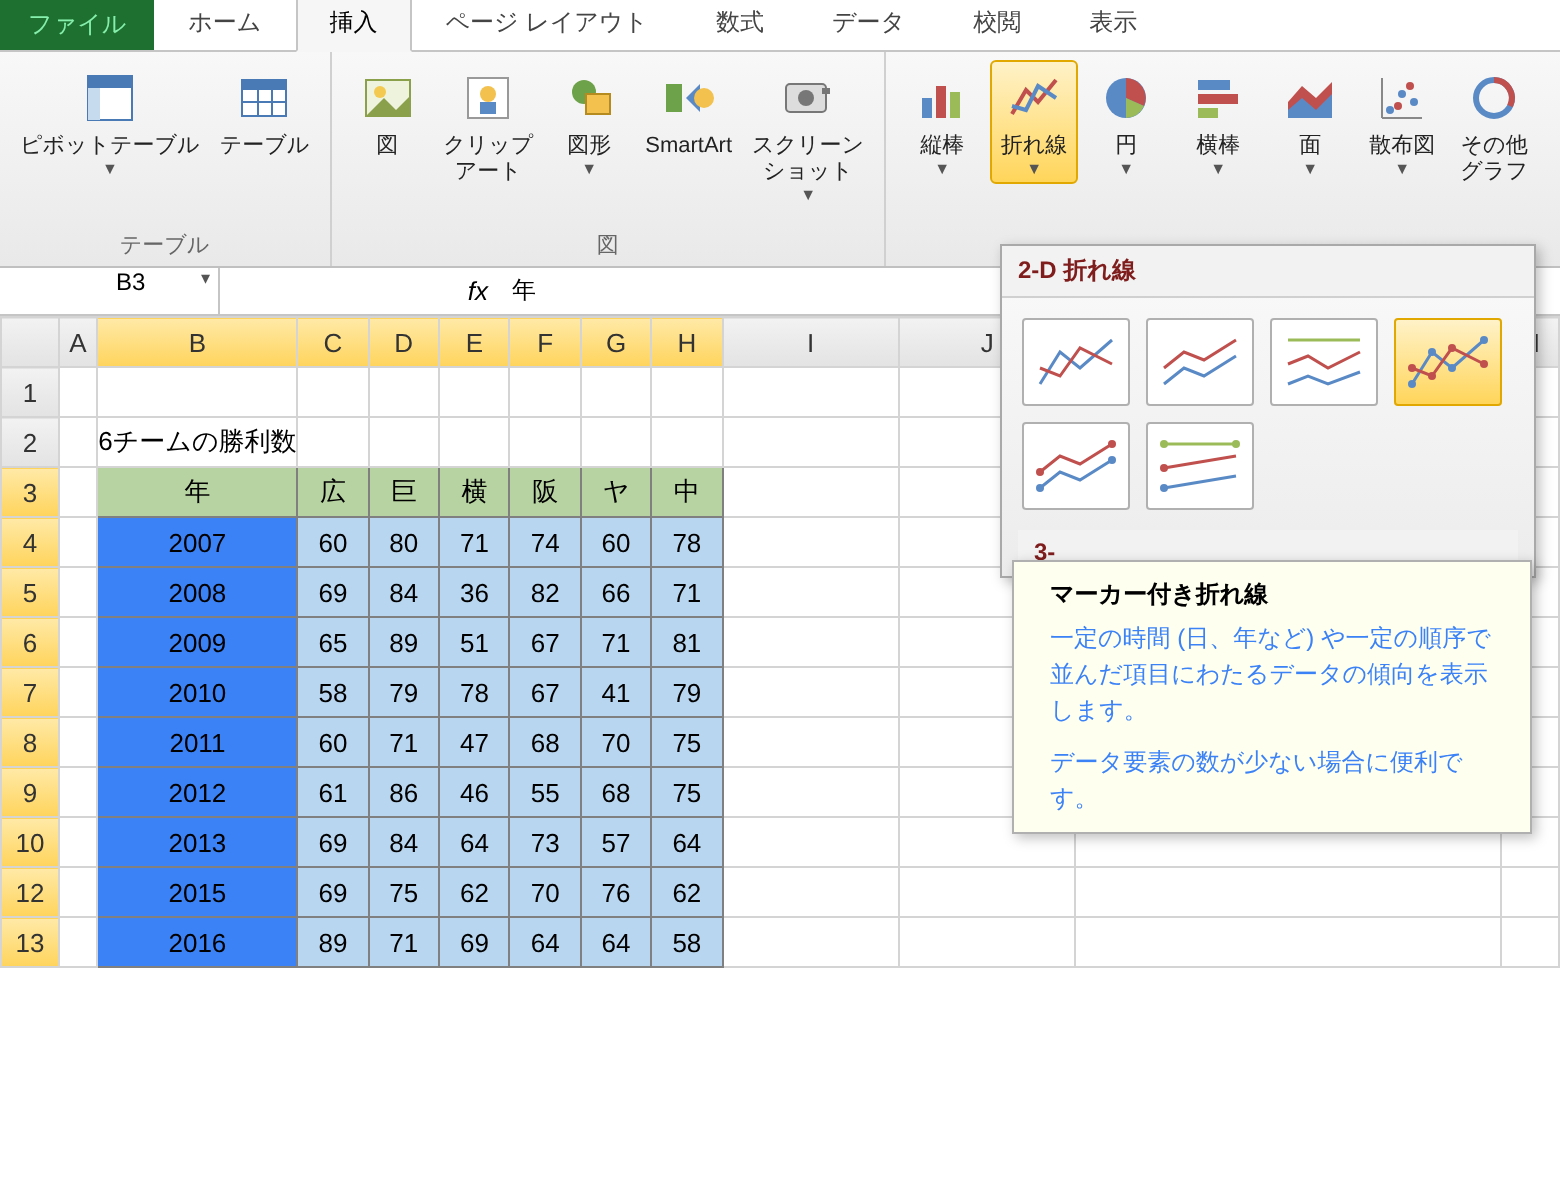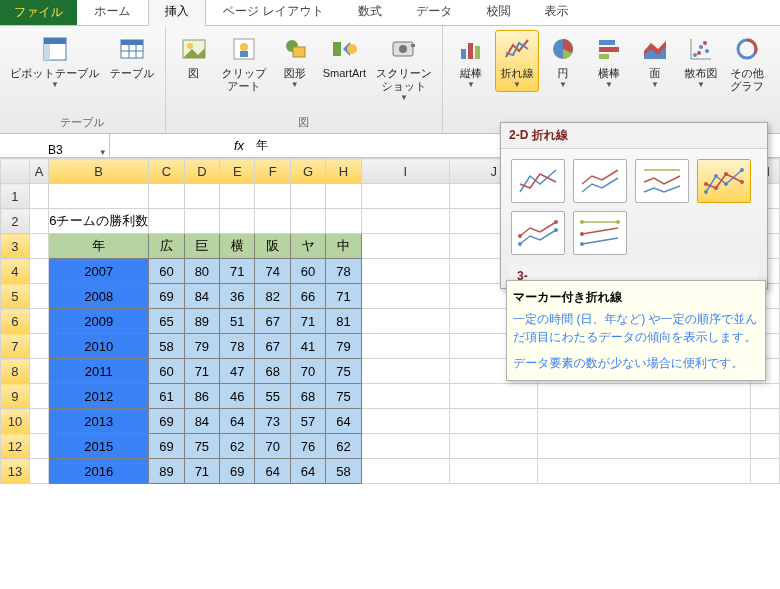--- a/index.html
+++ b/index.html
@@ -1,37 +1,37 @@
 <!DOCTYPE html>
 <html><head>
 <meta charset="utf-8">
 <style>
 * { box-sizing: border-box; margin: 0; padding: 0; font-family: "Meiryo UI", "MS PGothic", sans-serif; }
 body { background: #fff; width: 780px; height: 589px; overflow: hidden; position: relative; }
 
 
 .tabs { display: flex; height: 26px; background: #fff; border-bottom: 1px solid #c5c5c5; font-size: 12px; align-items: flex-end; }
-.tab-file { background: #1e7030; color: #fde047; padding: 5px 14px; height: 26px; display: flex; align-items: center; }
+.tab-file { background: #1e7030; color: #86efac; padding: 5px 14px; height: 26px; display: flex; align-items: center; }
 .tab { padding: 5px 16px; color: #444; cursor: pointer; border: 1px solid transparent; border-bottom: none; }
 .tab.active { background: #f6f6f6; border: 1px solid #c5c5c5; border-bottom: 1px solid #f6f6f6; margin-bottom: -1px; color: #000; }
 
 
 .ribbon { background: linear-gradient(#f8f8f8,#e9e9e9); height: 108px; display: flex; border-bottom: 1px solid #c0c0c0; }
 .rgroup { border-right: 1px solid #d0d0d0; padding: 4px 6px 0 6px; display: flex; flex-direction: column; align-items: center; }
 .rgroup-row { display: flex; gap: 2px; align-items: flex-start; flex: 1; }
 .rbtn { display: flex; flex-direction: column; align-items: center; justify-content: flex-start; min-width: 44px; padding: 2px 3px; border: 1px solid transparent; border-radius: 3px; cursor: pointer; }
 .rbtn.hot { background: linear-gradient(#fff2c8,#ffd55a); border: 1px solid #e0a800; }
 .rbtn .ico { width: 32px; height: 32px; display: flex; align-items: center; justify-content: center; }
 .rbtn .lbl { font-size: 11px; text-align: center; line-height: 13px; margin-top: 2px; color: #222; }
 .rbtn .drop { font-size: 8px; color: #555; }
 .group-label { font-size: 11px; color: #666; text-align: center; padding: 2px 0 3px; }
 
 
 .fbar { height: 24px; border-bottom: 1px solid #c5c5c5; display: flex; align-items: center; font-size: 12px; }
-.namebox { width: 110px; border-right: 1px solid #c5c5c5; height: 100%; display: flex; align-items: flex-end; padding: 0 8px; position: relative; }
+.namebox { width: 110px; border-right: 1px solid #c5c5c5; height: 100%; display: flex; align-items: flex-start; padding: 0 18px; position: relative; }
 .namebox::after { content: "▾"; position: absolute; right: 4px; font-size: 9px; color: #555; }
 .fxlabel { width: 140px; display: flex; justify-content: flex-end; align-items: center; padding-right: 6px; color: #000000; font-style: italic; font-size: 13px; }
 .fcontent { padding-left: 6px; }
 
 
 .sheet { position: relative; }
 .grid { border-collapse: collapse; font-size: 13px; }
 .grid th, .grid td { border: 1px solid #d4d4d4; text-align: center; height: 25px; }
 .grid .corner { width: 30px; background: linear-gradient(#f2f2f2,#e3e3e3); }
 .colhdr { background: linear-gradient(#f2f2f2,#e3e3e3); color: #333; font-weight: normal; }
@@ -46,21 +46,21 @@
 
 
 .gallery { position: absolute; left: 500px; top: 122px; width: 268px; background: linear-gradient(#fafafa,#ececec); border: 1px solid #a9a9a9; box-shadow: 2px 2px 6px rgba(0,0,0,.25); z-index: 30; font-size: 12px; }
 .gal-section-title { padding: 4px 8px; font-weight: bold; color: #7f1d1d; border-bottom: 1px solid #d0d0d0; background: #f2f2f2; }
 .gal-grid { display: flex; flex-wrap: wrap; gap: 8px; padding: 10px; }
 .gal-item { width: 54px; height: 44px; border: 1px solid #b0b0b0; background: #fff; display: flex; align-items: center; justify-content: center; cursor: pointer; border-radius: 2px; }
 .gal-item.hot { background: linear-gradient(#fff2c8,#ffd55a); border: 1px solid #e0a800; }
 .gal-sep { margin: 0 8px; }
 
 
-.tooltip { position: absolute; left: 506px; top: 280px; width: 260px; background: #fffff0; border: 1px solid #b0b0b0; box-shadow: 2px 2px 6px rgba(0,0,0,.25); padding: 8px 6px; font-size: 12px; z-index: 31; }
+.tooltip { position: absolute; left: 506px; top: 280px; width: 260px; background: #fffff0; border: 1px solid #b0b0b0; box-shadow: 2px 2px 6px rgba(0,0,0,.25); padding: 8px 18px; font-size: 12px; z-index: 31; }
 .tooltip .tt-title { font-weight: bold; margin-bottom: 4px; }
 .tooltip .tt-body { color: #3b82f6; line-height: 1.5; }
 
 svg { display: block; }
 </style>
 </head>
 <body>
 
 <div class="tabs">
   <div class="tab-file">ファイル</div>

